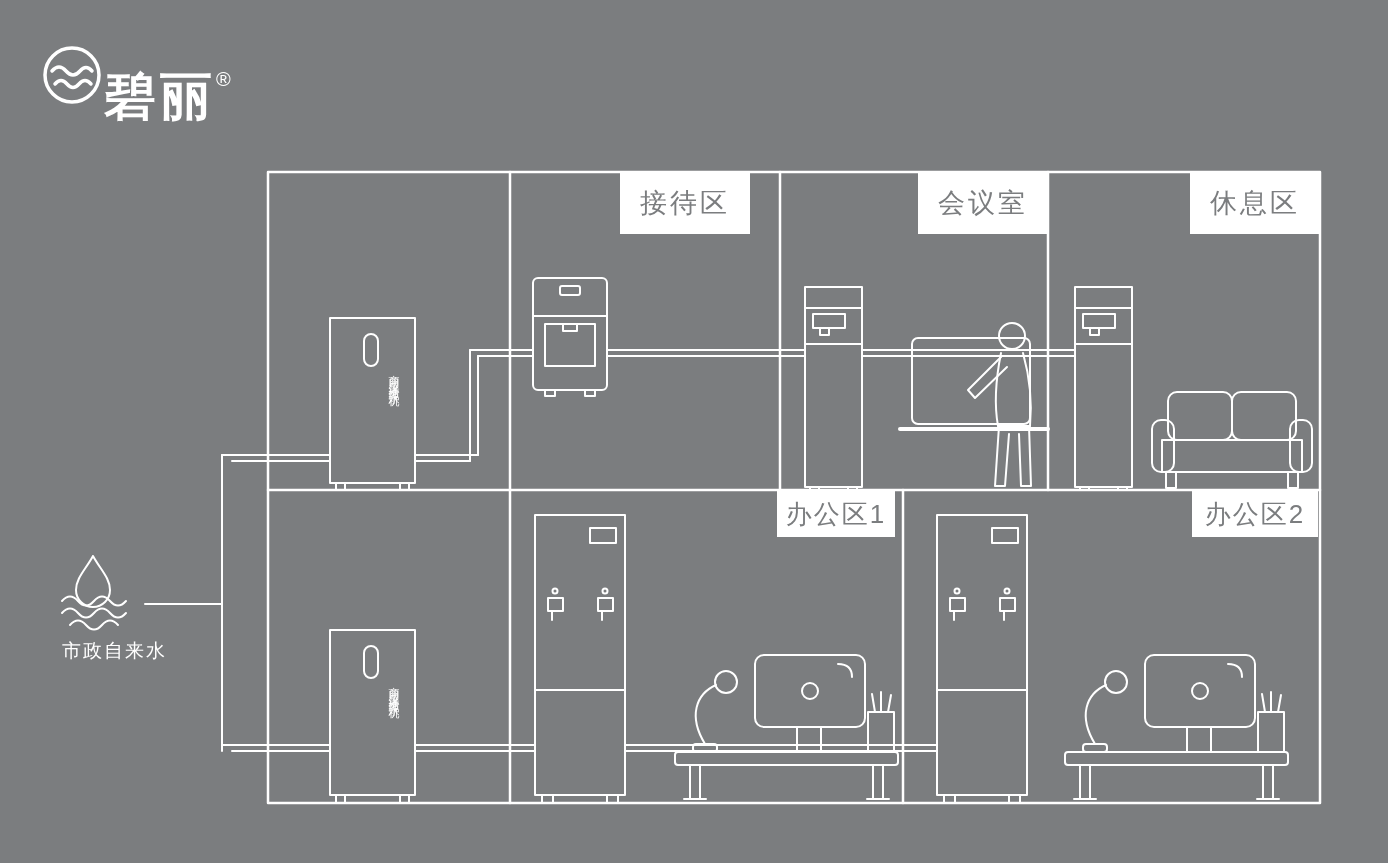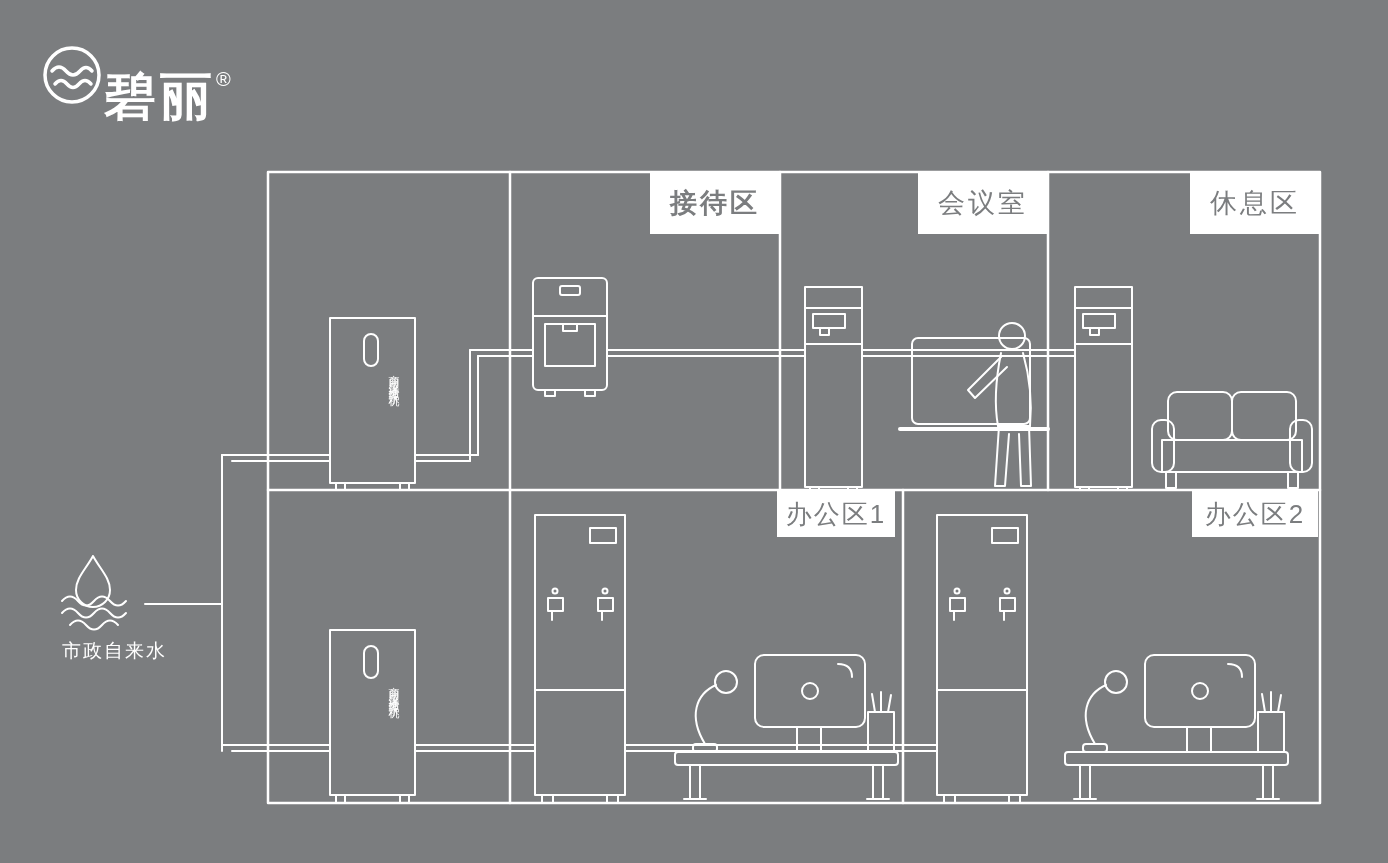--- a/index.html
+++ b/index.html
@@ -253,21 +253,21 @@
 
     </g>
   </svg>
 
   <div class="logo-text">
     <span>碧丽</span><span class="reg">®</span>
   </div>
 
   <div class="source-label">市政自来水</div>
 
-  <div class="room-label" style="left:650px; top:172px; width:130px; height:62px;font-weight:bold;">接待区</div>
+  <div class="room-label" style="left:620px; top:172px; width:130px; height:62px;">接待区</div>
   <div class="room-label" style="left:918px; top:172px; width:130px; height:62px;font-family:Liberation Serif, serif;">会议室</div>
   <div class="room-label" style="left:1190px; top:172px; width:130px; height:62px;">休息区</div>
   <div class="room-label small" style="left:777px; top:491px; width:118px; height:46px;">办公区1</div>
   <div class="room-label small" style="left:1192px; top:491px; width:126px; height:46px;">办公区2</div>
 
   <div class="v-label" style="left:388px; top:366px; height:112px;">商用反渗透纯水机</div>
   <div class="v-label" style="left:388px; top:678px; height:112px;">商用反渗透纯水机</div>
 
 </div>
 

